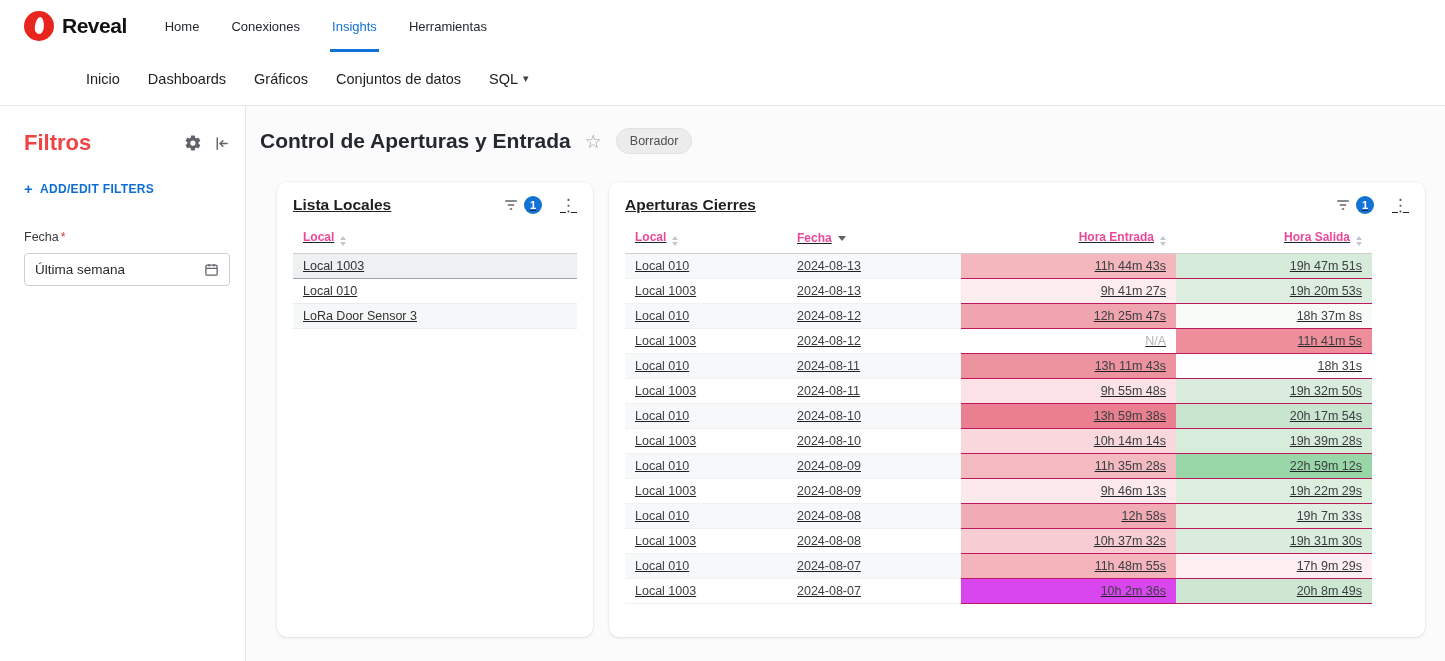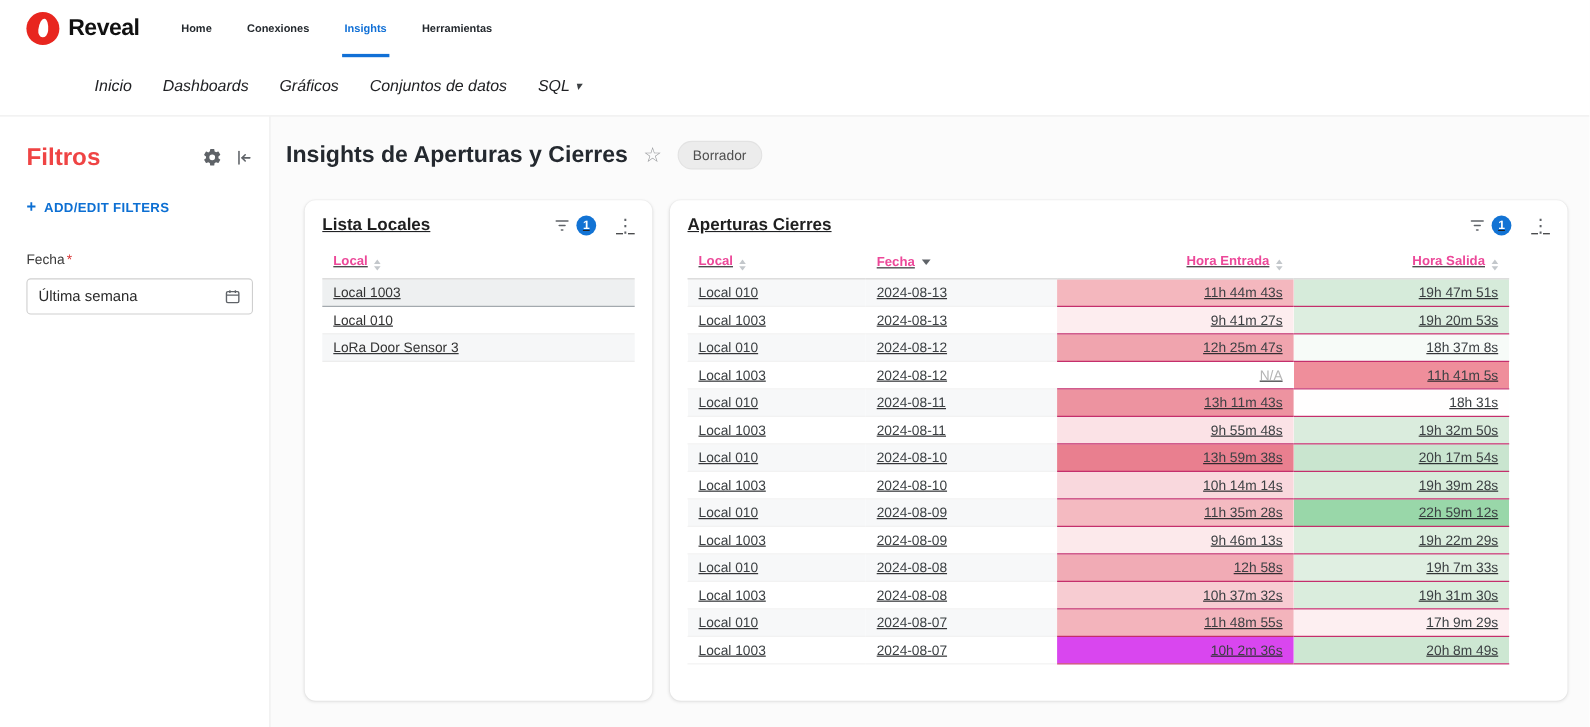--- a/index.html
+++ b/index.html
@@ -7,29 +7,29 @@
     font-family:"Liberation Sans", sans-serif; color:#202124; }
 
   
   .topbar { height:52px; display:flex; align-items:center; padding:0 24px; background:#fff; }
   .brand { display:flex; align-items:center; gap:8px; cursor:pointer; }
   .logo-mark { width:30px; height:30px; border-radius:50%; background:#e8261f; position:relative; }
   .logo-swoosh { position:absolute; left:11px; top:6px; width:9px; height:17px; background:#fff;
     border-radius:50% 50% 50% 50% / 62% 62% 38% 38%; transform:rotate(6deg); }
   .brand-text { font-size:21px; font-weight:800; color:#111; letter-spacing:-0.5px; }
   .topnav { display:flex; gap:28px; margin-left:36px; height:52px; align-items:stretch; }
-  .topnav-item { display:flex; align-items:center; font-size:10px; font-weight:700; color:#24292e;
+  .topnav-item { display:flex; align-items:center; font-size:13px; font-weight:400; color:#24292e;
     position:relative; cursor:pointer; padding:0 2px; }
   .topnav-item.active { color:#1170d6; }
   .topnav-item.active::after { content:""; position:absolute; left:0; right:0; bottom:0; height:3px; background:#1170d6; }
 
   
   .subnav { height:54px; display:flex; align-items:center; gap:28px; padding-left:86px;
     border-bottom:1px solid #e6e6e6; background:#fff; }
-  .subnav-item { font-size:14.5px; color:#202124; cursor:pointer; display:flex; align-items:center; gap:5px;font-style:italic; }
+  .subnav-item { font-size:14.5px; color:#202124; cursor:pointer; display:flex; align-items:center; gap:5px; }
   .subnav-item .caret { font-size:11px; color:#3c4043; }
 
   
   .layout { display:flex; height:555px; }
   .sidebar { width:246px; flex-shrink:0; background:#fff; border-right:1px solid #e6e6e6;
     padding:24px 15px 0 24px; }
   .sidebar-head { display:flex; justify-content:space-between; align-items:center; }
   .sidebar-head h2 { font-size:22px; font-weight:700; color:#ef4444; }
   .sidebar-icons { display:flex; gap:11px; align-items:center; }
   .icon-btn { cursor:pointer; display:inline-flex; }
@@ -161,21 +161,21 @@
         <svg width="15" height="15" viewBox="0 0 24 24" fill="none" stroke="#5f6368" stroke-width="2">
             <rect x="3" y="5" width="18" height="16" rx="2"></rect>
             <path d="M16 3v4M8 3v4M3 10h18"></path>
           </svg>
       </div>
     </div>
   </aside>
 
   <main class="main">
     <div class="title-row">
-      <h1>Insights de Aperturas y Cierres</h1>
+      <h1>Control de Aperturas y Entrada</h1>
       <span class="star">☆</span>
       <span class="badge">Borrador</span>
     </div>
 
     <div class="cards">
       <section class="card card-locales">
         <div class="card-head">
           <h3>Lista Locales</h3>
           <div class="card-tools">
             <span class="filter-wrap">

